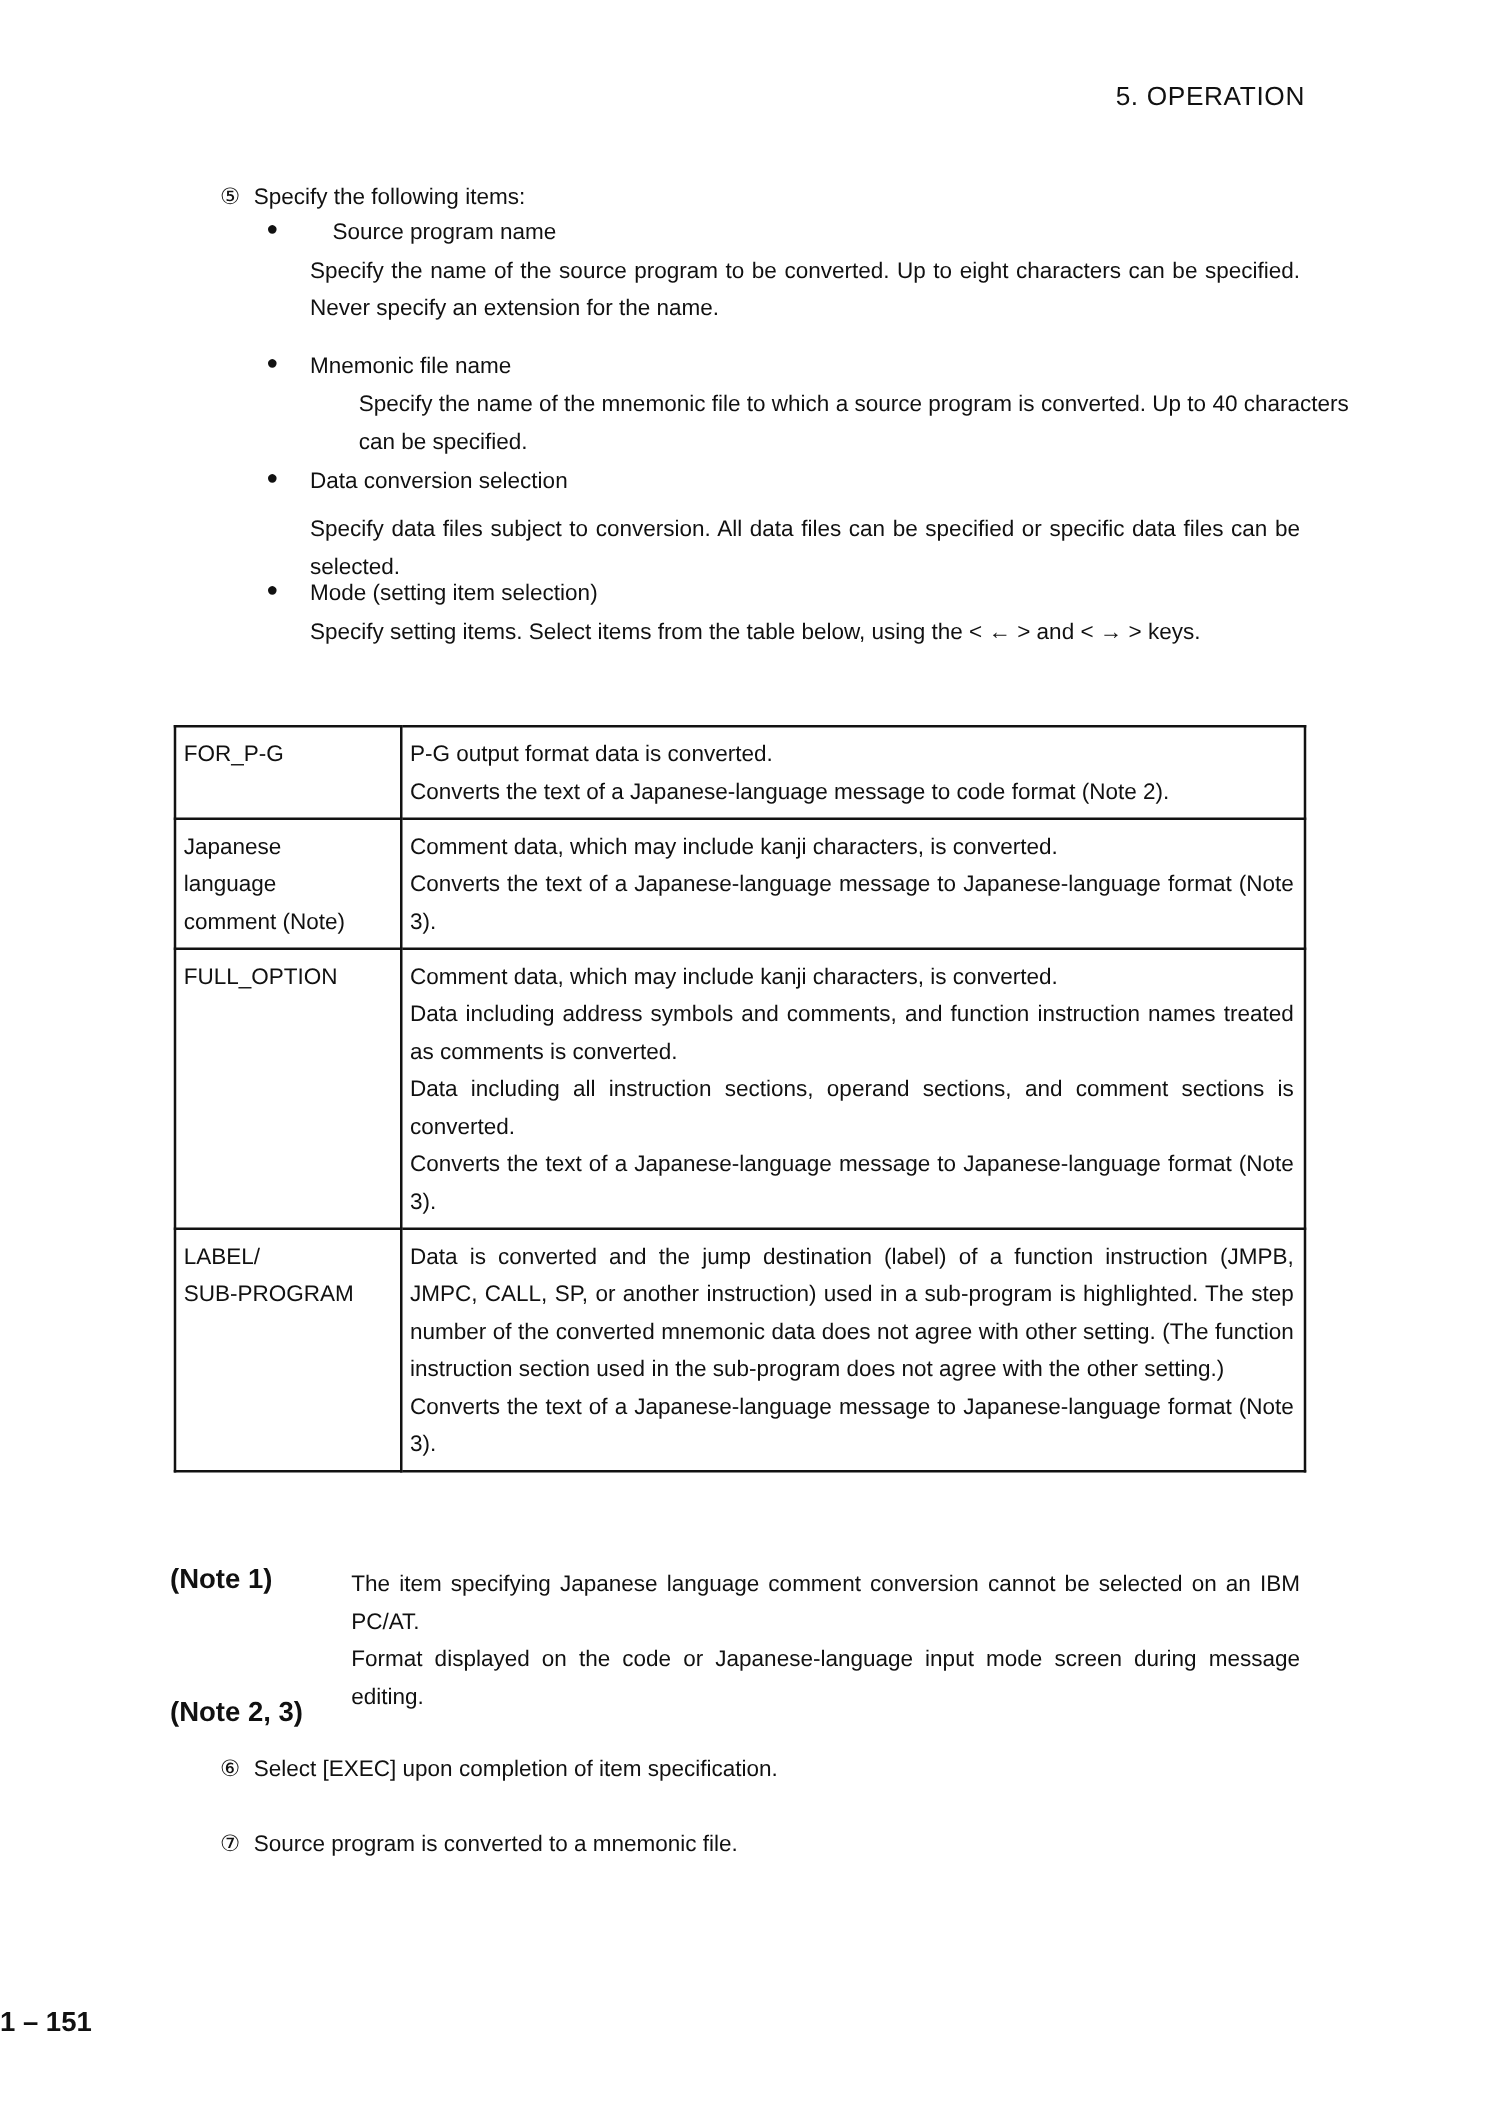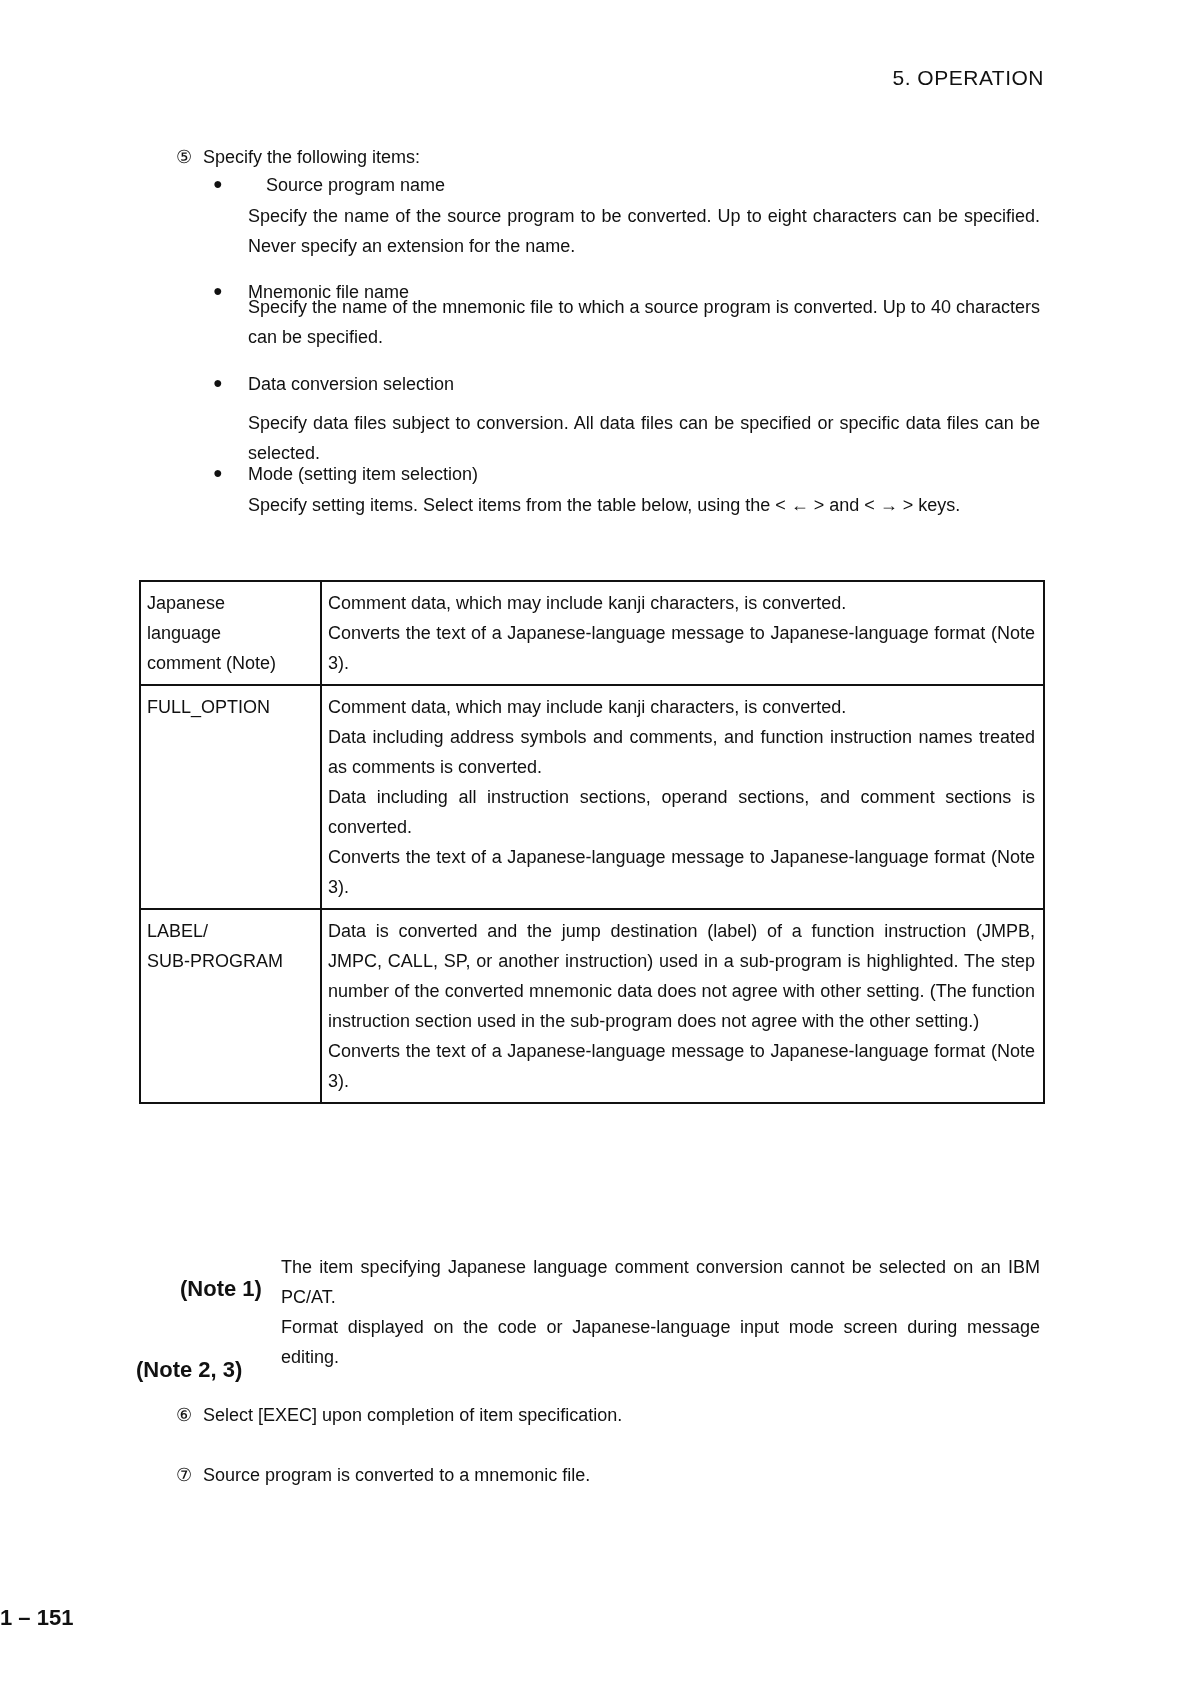--- a/index.html
+++ b/index.html
@@ -37,32 +37,41 @@
   <span class="circ">⑤</span>
   <span>Specify the following items:</span>
 </div>
 
 <span class="bullet-dot" style="top:175px;">●</span>
 <div class="bullet-title" style="left:266px; top:175px;">Source program name</div>
 <div class="para" style="top:201px;">Specify the name of the source program to be converted.  Up to eight characters can be specified.  Never specify an extension for the name.</div>
 
 <span class="bullet-dot" style="top:282px;">●</span>
 <div class="bullet-title" style="left:248px; top:282px;">Mnemonic file name</div>
-<div class="para" style="top:292px;">Specify the name of the mnemonic file to which a source program is converted.  Up to 40 characters can be specified.</div>
+<div class="para" style="top:308px;margin-left:39px;">Specify the name of the mnemonic file to which a source program is converted.  Up to 40 characters can be specified.</div>
 
 <span class="bullet-dot" style="top:374px;">●</span>
 <div class="bullet-title" style="left:248px; top:374px;">Data conversion selection</div>
 <div class="para" style="top:408px;">Specify data files subject to conversion.  All data files can be specified or specific data files can be selected.</div>
 
 <span class="bullet-dot" style="top:464px;">●</span>
 <div class="bullet-title" style="left:248px; top:464px;">Mode (setting item selection)</div>
 <div class="para" style="top:490px;">Specify setting items.  Select items from the table below, using the &lt; ← &gt; and &lt; → &gt; keys.</div>
 
 <table class="modes">
   <tbody>
+      <tr>
+    <td class="name">
+      <div>FOR_P-G</div>
+    </td>
+    <td class="desc">
+      <p>P-G output format data is converted.</p>
+      <p>Converts the text of a Japanese-language message to code format (Note 2).</p>
+    </td>
+  </tr>
   <tr>
     <td class="name">
       <div>Japanese</div>
       <div>language</div>
       <div>comment (Note)</div>
     </td>
     <td class="desc">
       <p>Comment data, which may include kanji characters, is converted.</p>
       <p>Converts the text of a Japanese-language message to Japanese-language format (Note 3).</p>
     </td>
@@ -84,21 +93,21 @@
       <div>SUB-PROGRAM</div>
     </td>
     <td class="desc">
       <p>Data is converted and the jump destination (label) of a function instruction (JMPB, JMPC, CALL, SP, or another instruction) used in a sub-program is highlighted.  The step number of the converted mnemonic data does not agree with other setting.  (The function instruction section used in the sub-program does not agree with the other setting.)</p>
       <p>Converts the text of a Japanese-language message to Japanese-language format (Note 3).</p>
     </td>
   </tr>
 </tbody>
   </table>
 
-<div class="note-label" style="left:136px; top:1276px;margin-left:44px;">(Note 1)</div>
+<div class="note-label" style="left:136px; top:1250px;">(Note 1)</div>
 <div class="note-text" style="top:1252px;">The item specifying Japanese language comment conversion cannot be selected on an IBM PC/AT.</div>
 
 <div class="note-label" style="left:136px; top:1310px;margin-top:47px;">(Note 2, 3)</div>
 <div class="note-text" style="top:1312px;">Format displayed on the code or Japanese-language input mode screen during message editing.</div>
 
 <div class="step" style="left:176px; top:1404px;">
   <span class="circ">⑥</span>
   <span>Select [EXEC] upon completion of item specification.</span>
 </div>
 

